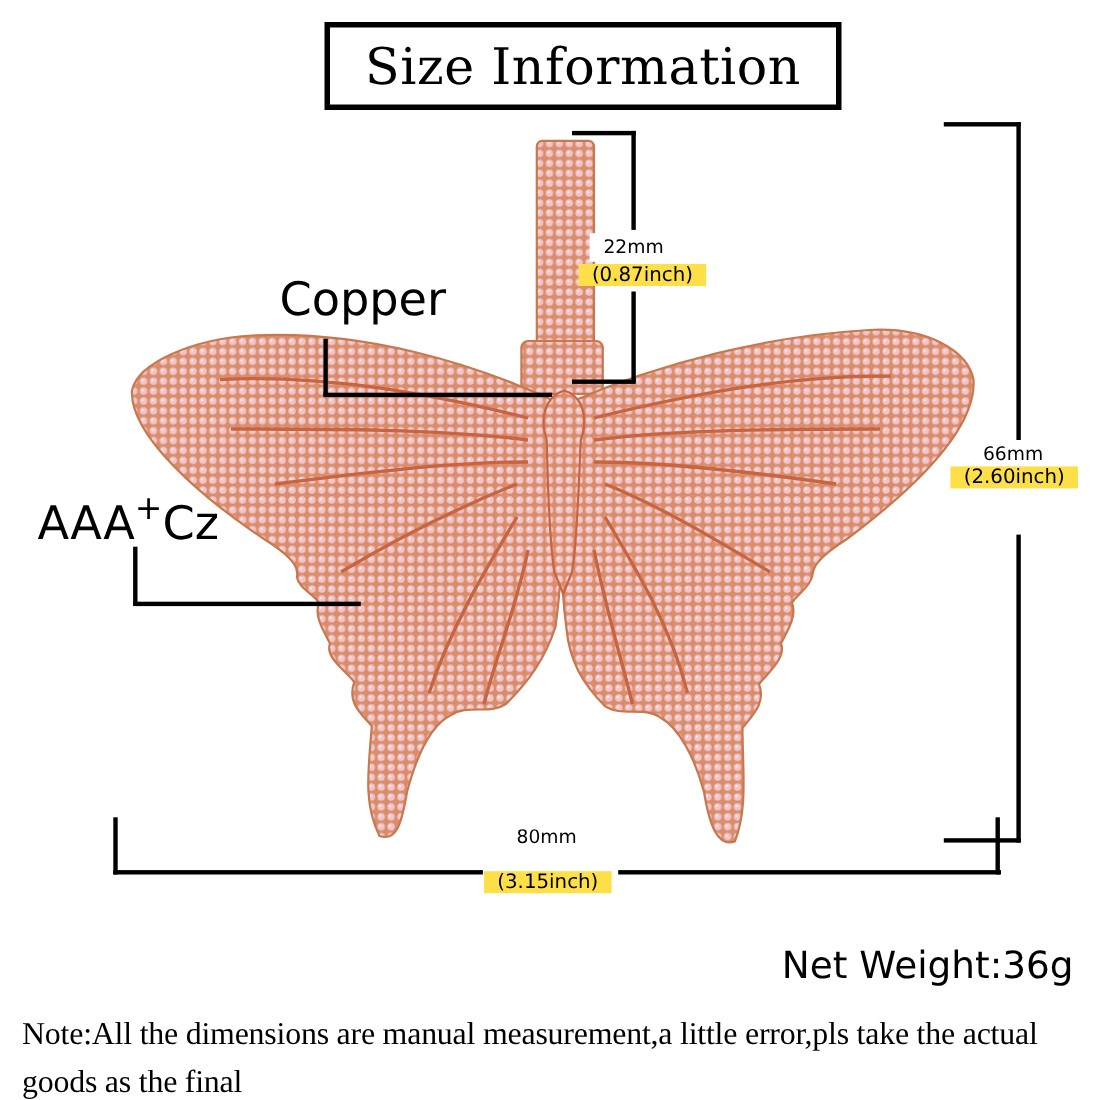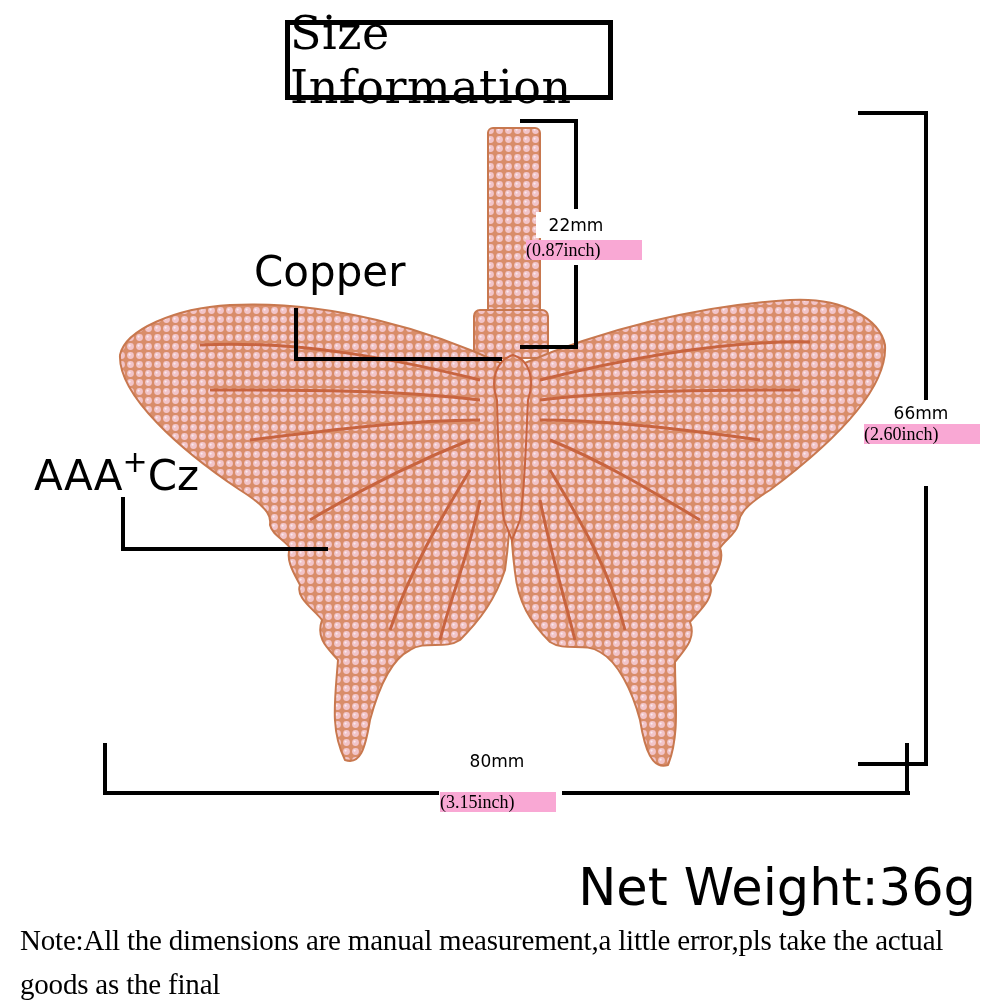--- a/index.html
+++ b/index.html
@@ -1,31 +1,31 @@
 <!DOCTYPE html>
 <html><head>
   <meta charset="utf-8">
   <style>
     html, body { margin: 0; padding: 0; background: #ffffff; }
     body { width: 1000px; height: 1000px; position: relative; overflow: hidden; font-family: "Liberation Sans", sans-serif; color: #000; }
     .abs { position: absolute; }
     .title-box {
-      left: 285px; top: 20px; width: 328px; height: 80px;
+      left: 295px; top: 20px; width: 470px; height: 80px;
       border: 5px solid #000; box-sizing: border-box;
       display: flex; align-items: center; justify-content: center;
       font-family: "DejaVu Serif", serif; font-size: 46px; letter-spacing: 0.5px;
       background: #fff;
     }
     .line { position: absolute; background: #000; }
     .label-sans { font-family: "DejaVu Sans", sans-serif; }
     .dim-main { font-size: 17px; line-height: 26px; text-align: center; background: #fff; }
-    .dim-sub { font-size: 18px; line-height: 20px; text-align: left; background: #f9a8d4; font-family: Liberation Serif, serif; }
+    .dim-sub { font-size: 18px; line-height: 20px; text-align: center; background: #fde047; }
     .callout { font-family: "DejaVu Sans", sans-serif; font-size: 42px; line-height: 44px; }
     .sup { font-size: 30px; position: relative; top: -18px; }
-    .weight { font-family: "DejaVu Sans", sans-serif; font-size: 51px; right: 24px; top: 858px; white-space: nowrap; }
+    .weight { font-family: "DejaVu Sans", sans-serif; font-size: 34px; right: 24px; top: 858px; white-space: nowrap; }
     .note { left: 20px; top: 918px; width: 970px; font-family: "Liberation Serif", serif; font-size: 29px; line-height: 44px; letter-spacing: -0.2px; }
     svg.butterfly { left: 0; top: 0; }
   </style>
 </head>
 <body>
 
 <svg class="abs butterfly" width="1000" height="1000" viewBox="0 0 1000 1000">
   <defs>
     <pattern id="pave" width="9" height="9" patternUnits="userSpaceOnUse">
       <rect width="9" height="9" fill="#d98d6a"></rect>

